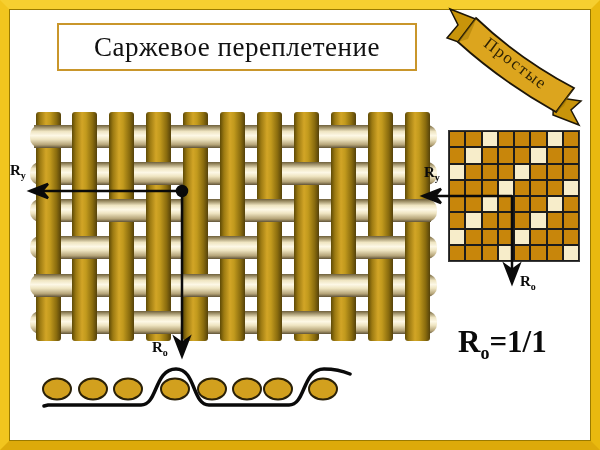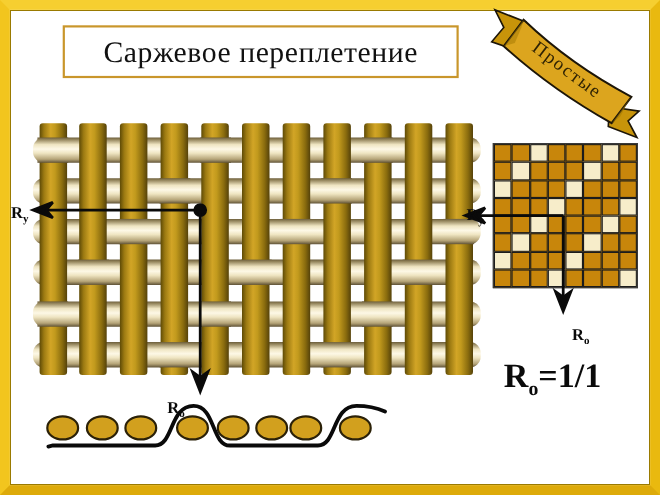--- a/index.html
+++ b/index.html
@@ -23,21 +23,21 @@
   .patch{position:absolute;width:28px;height:23px;z-index:3;
         background:linear-gradient(180deg,#6d5f3c 0%,#94855c 8%,#efe5c2 28%,#fdf8e6 46%,#efe5c2 62%,#b5a478 86%,#5f5236 100%);}
   
   .pgrid{position:absolute;left:448px;top:130px;width:132px;height:132px;z-index:4;
          display:grid;grid-template-columns:repeat(8,1fr);grid-template-rows:repeat(8,1fr);
          border:1px solid #3a3a3a;box-sizing:border-box;background:#1c1c1c;}
   .pgrid .cell{border:1px solid #1c1c1c;box-sizing:border-box;}
   
   .overlay{position:absolute;left:0;top:0;z-index:12;pointer-events:none;}
   
-  .rlabel{position:absolute;z-index:13;font-weight:bold;font-size:15px;color:#0a0a0a;line-height:1;margin-top:24px;}
+  .rlabel{position:absolute;z-index:13;font-weight:bold;font-size:15px;color:#0a0a0a;line-height:1;}
   .rlabel sub{font-size:10px;}
   .formula{position:absolute;left:458px;top:324px;z-index:13;font-weight:bold;font-size:31px;color:#0a0a0a;}
   .formula sub{font-size:18px;}
   
   .ribbon{position:absolute;left:440px;top:5px;z-index:40;}
   
   .xsection{position:absolute;left:28px;top:360px;z-index:6;}
 </style>
 </head>
 <body>

